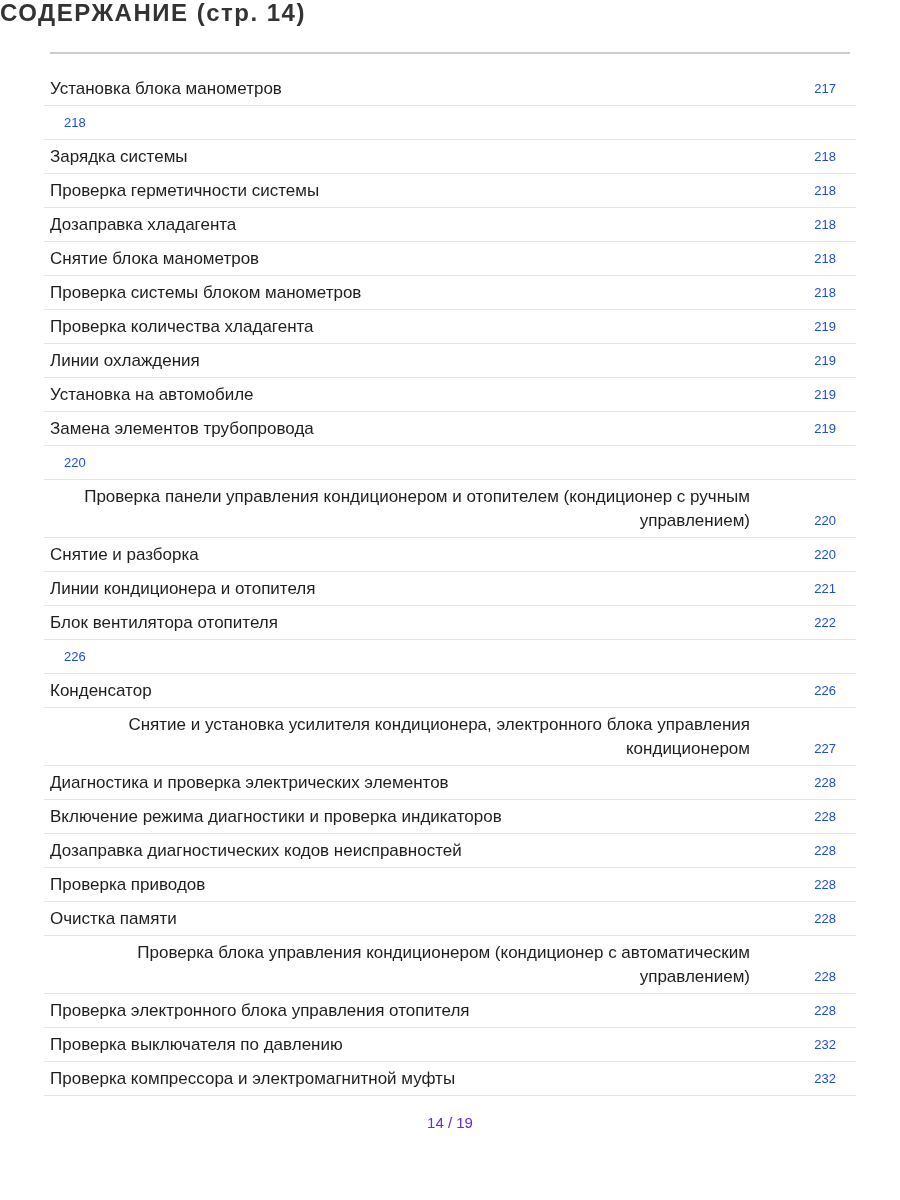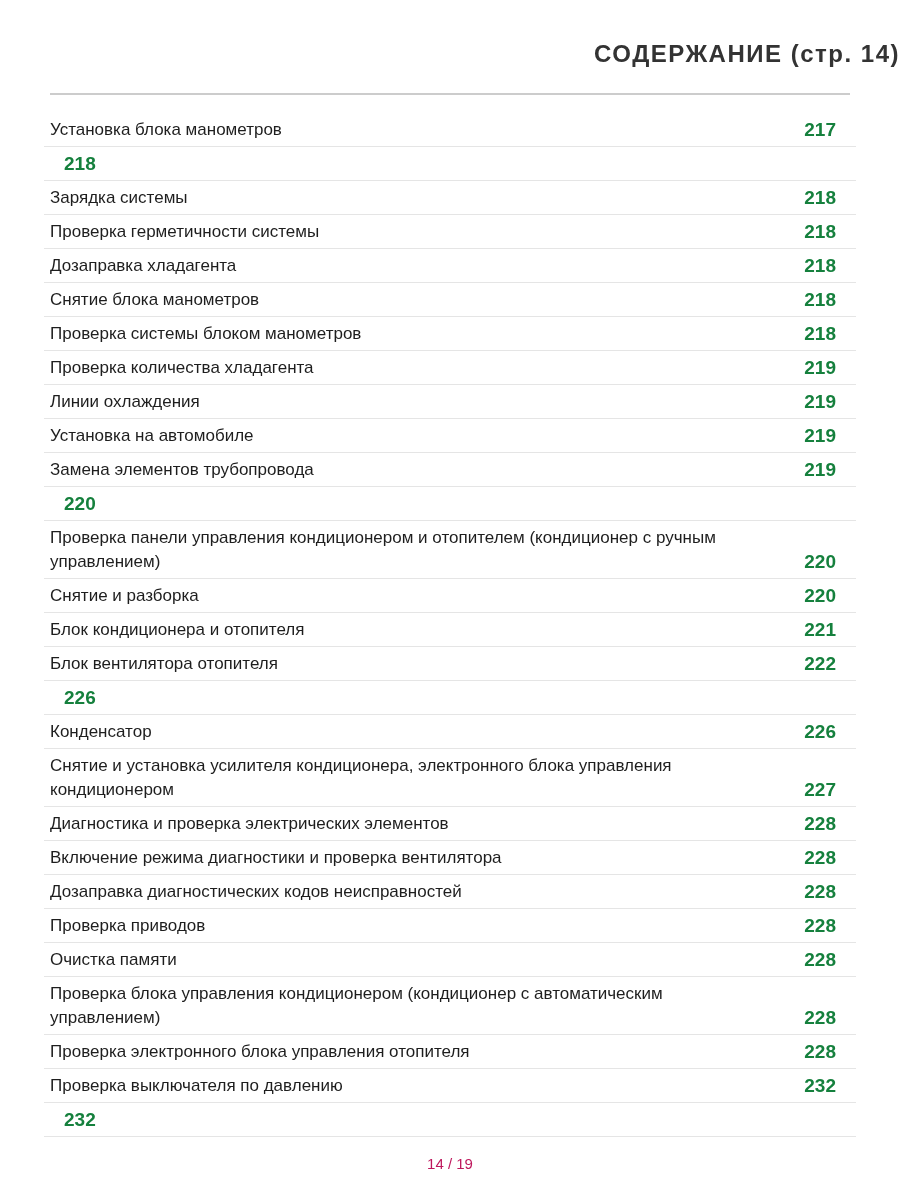--- a/index.html
+++ b/index.html
@@ -9,63 +9,62 @@
   }
   .page {
     position: relative;
     width: 900px;
     height: 1200px;
     background: #ffffff;
     font-family: "Liberation Sans", sans-serif;
     overflow: hidden;
   }
   .doc-title {
-    padding-top: 41px;
-    text-align: right;
+    text-align: left;
     font-size: 24px;
     line-height: 26px;
     font-weight: bold;
     letter-spacing: 1.5px;
     color: #333333;
   }
   .header-divider {
     height: 2px;
     background: #cccccc;
     margin: 26px 50px 0 50px;
   }
   .toc-list {
     margin: 18px 44px 0 44px;
+    text-align: right;
   }
   .toc-row {
     display: flex;
     justify-content: space-between;
     align-items: flex-end;
     border-bottom: 1px solid #e5e5e5;
     padding: 5px 20px 4px 6px;
   }
   .toc-label {
     font-size: 17px;
     line-height: 24px;
     color: #1e1e1e;
     max-width: 700px;
   }
   .toc-page {
-    font-size: 19px;
+    font-size: 13px;
     line-height: 24px;
-    color: #15803d;
+    color: #1d4ed8;
     flex-shrink: 0;
     padding-left: 14px;
-    font-weight: bold;
   }
   .page-footer {
     margin-top: 17px;
     text-align: center;
     font-size: 15px;
     line-height: 20px;
-    color: #be185d;
+    color: #6d28d9;
   }
 </style>
 </head>
 <body>
 
 <div class="page">
 
   <div class="doc-title">СОДЕРЖАНИЕ (стр. 14)</div>
 
   <div class="header-divider"></div>
@@ -133,21 +132,21 @@
     <div class="toc-label">Проверка панели управления кондиционером и отопителем (кондиционер с ручным управлением)</div>
     <div class="toc-page">220</div>
   </div>
 
   <div class="toc-row">
     <div class="toc-label">Снятие и разборка</div>
     <div class="toc-page">220</div>
   </div>
 
   <div class="toc-row">
-    <div class="toc-label">Блок кондиционера и отопителя</div>
+    <div class="toc-label">Линии кондиционера и отопителя</div>
     <div class="toc-page">221</div>
   </div>
 
   <div class="toc-row">
     <div class="toc-label">Блок вентилятора отопителя</div>
     <div class="toc-page">222</div>
   </div>
 
   <div class="toc-row">
     <div class="toc-page">226</div>
@@ -162,21 +161,21 @@
     <div class="toc-label">Снятие и установка усилителя кондиционера, электронного блока управления кондиционером</div>
     <div class="toc-page">227</div>
   </div>
 
   <div class="toc-row">
     <div class="toc-label">Диагностика и проверка электрических элементов</div>
     <div class="toc-page">228</div>
   </div>
 
   <div class="toc-row">
-    <div class="toc-label">Включение режима диагностики и проверка вентилятора</div>
+    <div class="toc-label">Включение режима диагностики и проверка индикаторов</div>
     <div class="toc-page">228</div>
   </div>
 
   <div class="toc-row">
     <div class="toc-label">Дозаправка диагностических кодов неисправностей</div>
     <div class="toc-page">228</div>
   </div>
 
   <div class="toc-row">
     <div class="toc-label">Проверка приводов</div>
@@ -197,19 +196,20 @@
     <div class="toc-label">Проверка электронного блока управления отопителя</div>
     <div class="toc-page">228</div>
   </div>
 
   <div class="toc-row">
     <div class="toc-label">Проверка выключателя по давлению</div>
     <div class="toc-page">232</div>
   </div>
 
   <div class="toc-row">
+    <div class="toc-label">Проверка компрессора и электромагнитной муфты</div>
     <div class="toc-page">232</div>
   </div>
 </div>
 
   <div class="page-footer">14 / 19</div>
 
 </div>
 
 </body></html>

